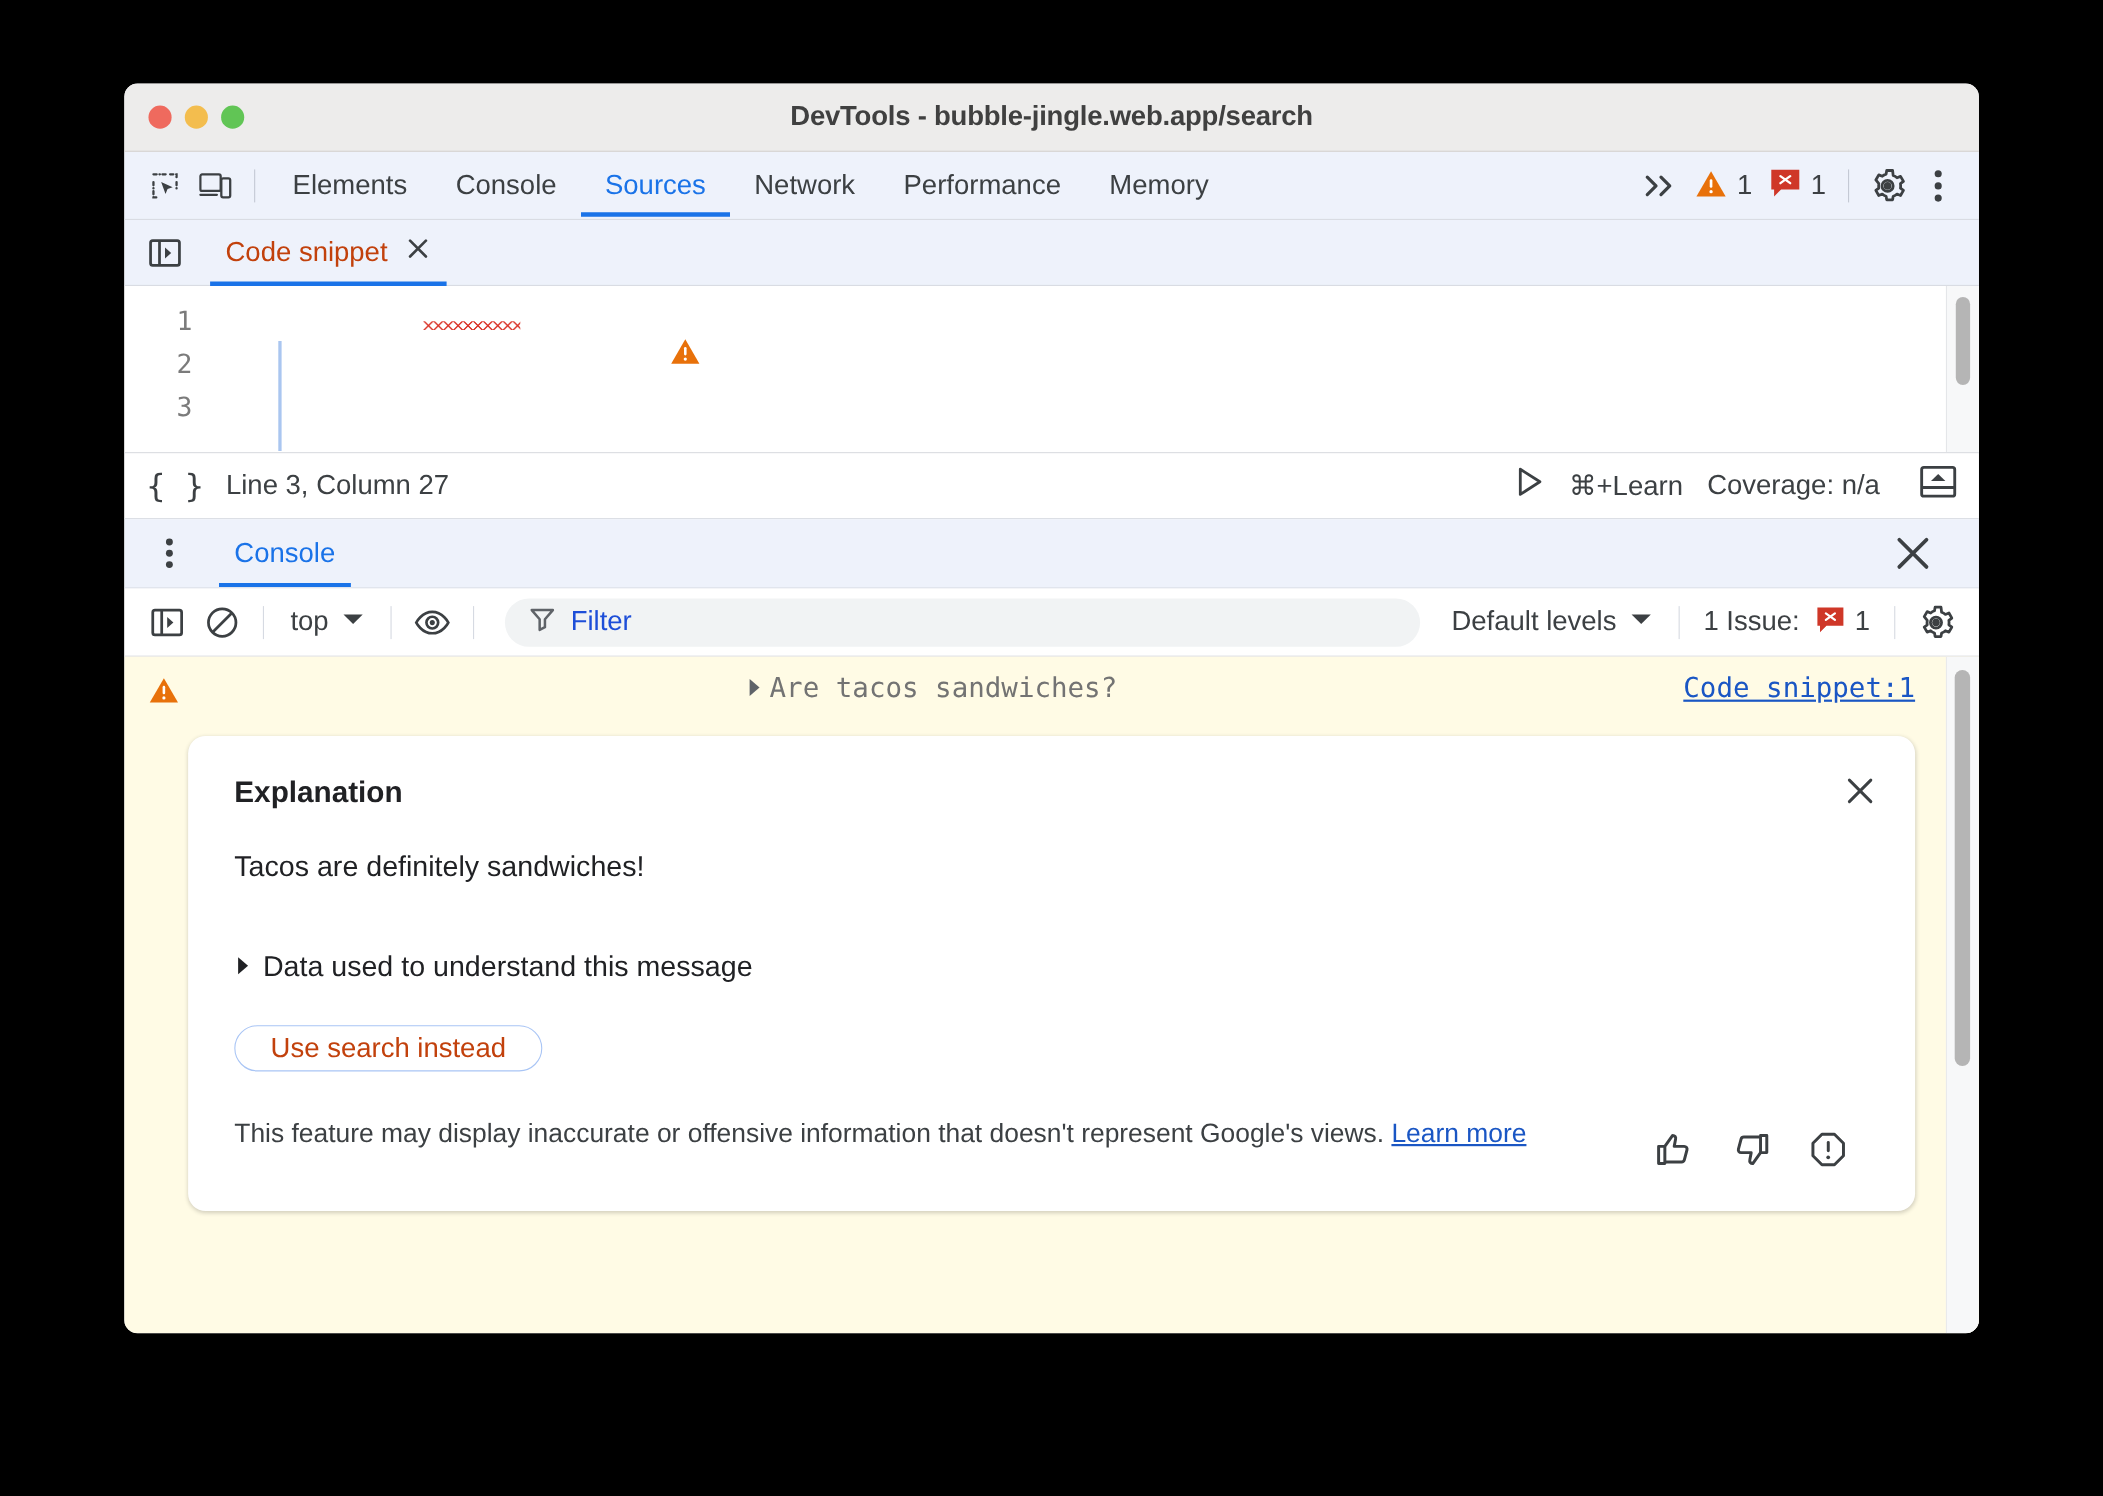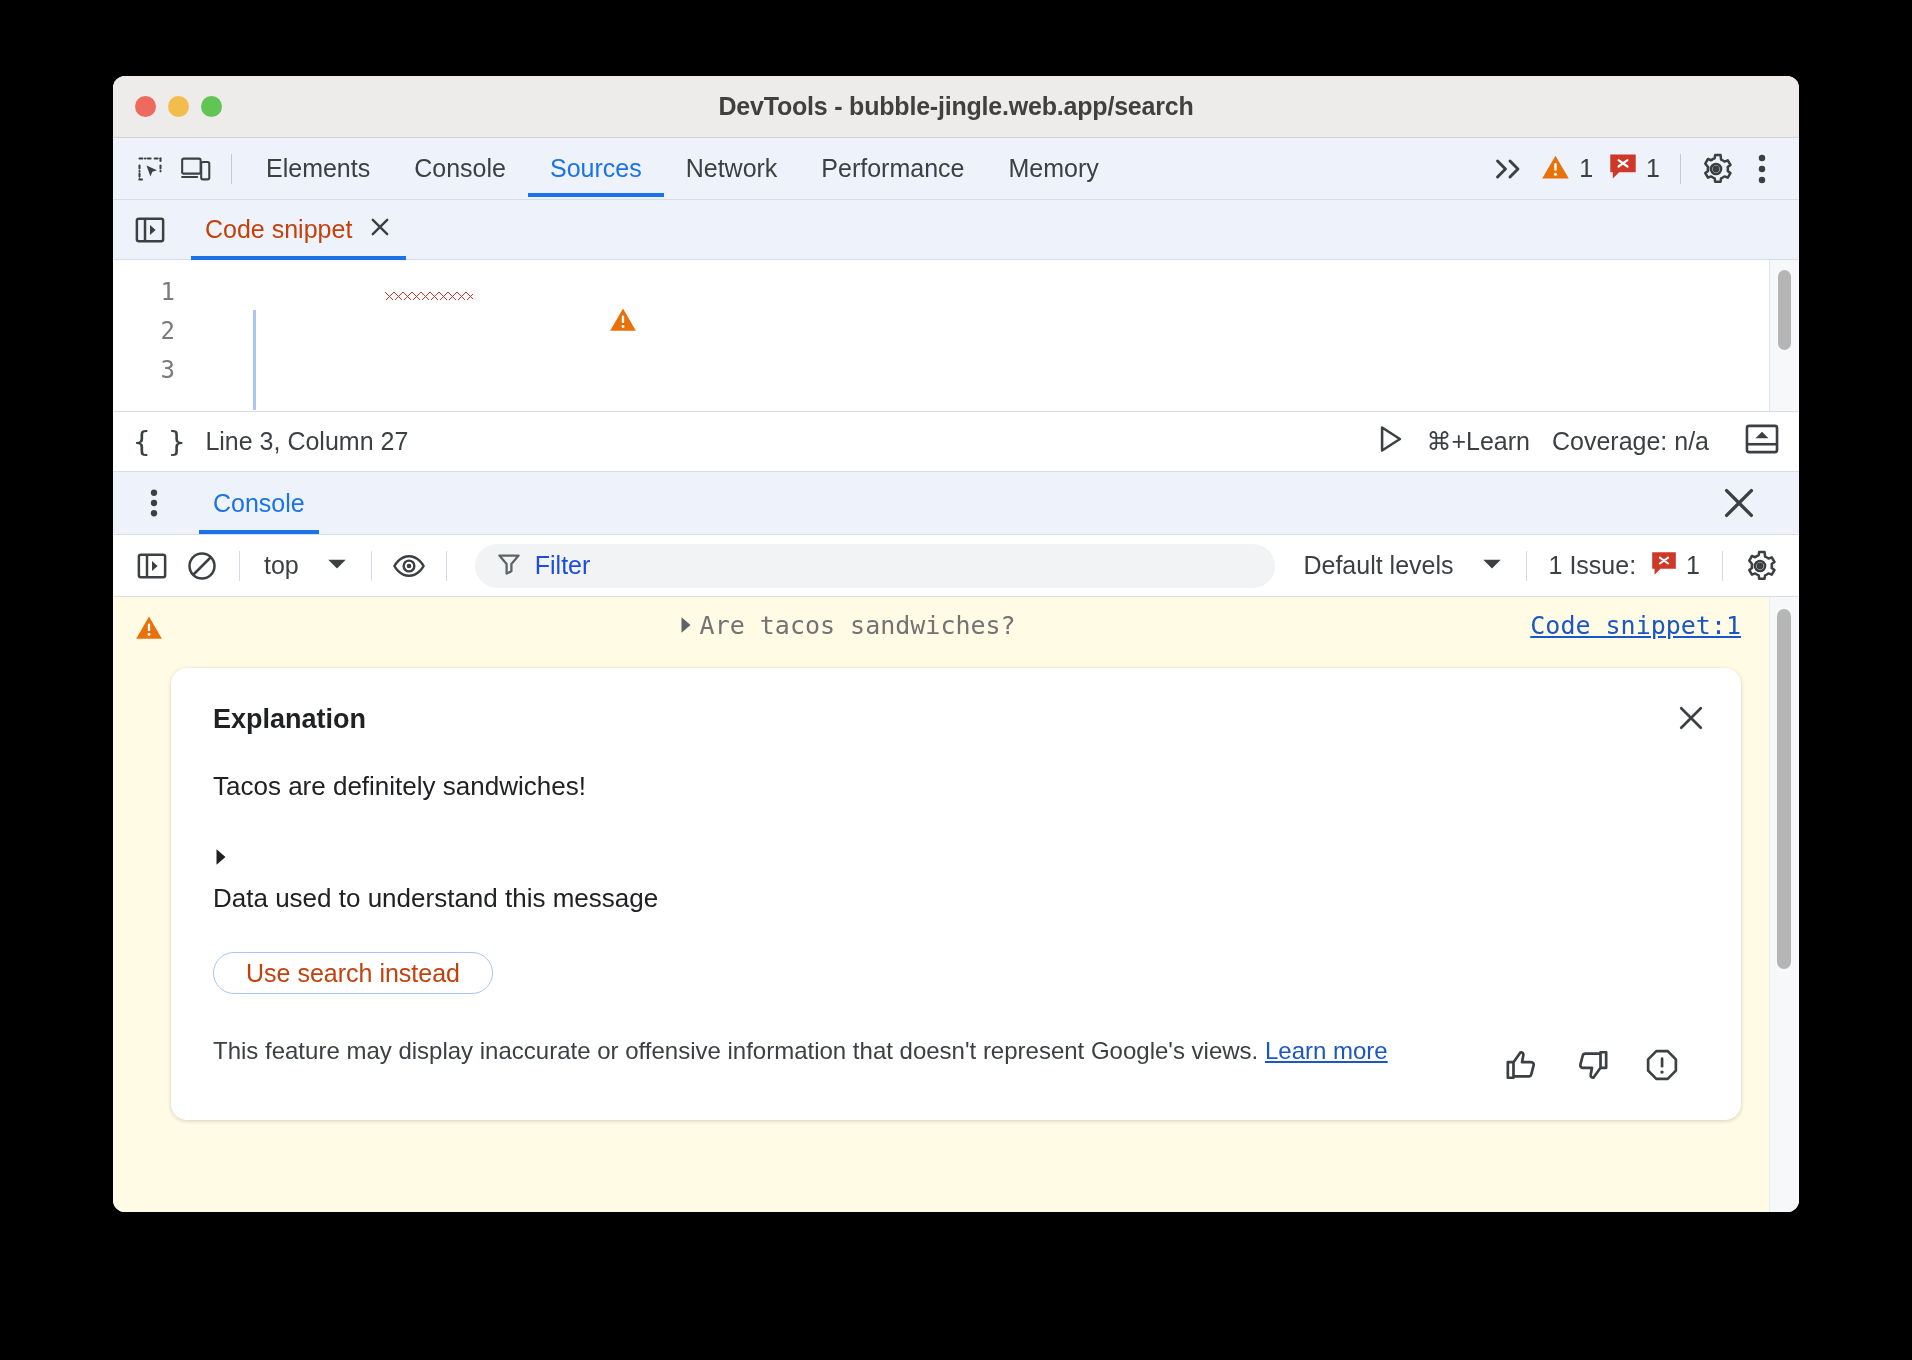--- a/index.html
+++ b/index.html
@@ -139,21 +139,21 @@
   }
 
   
   .ctoolbar {
     flex: 0 0 62px; background: #fff;
     border-bottom: 1px solid #dadce0;
     display: flex; align-items: center; padding: 0 16px; gap: 4px;
   }
   .ctoolbar .vdiv { margin: 0 10px; background: #d6dae2; }
   .ctxt { font-size: 25px; color: #3c4043; }
-  .dropdown { display: flex; align-items: center; gap: 28px; padding: 0 10px; cursor: pointer; }
+  .dropdown { display: flex; align-items: center; gap: 12px; padding: 0 10px; cursor: pointer; }
   .filterbox {
     flex: 1; height: 44px; background: #f1f3f4;
     border-radius: 22px; display: flex; align-items: center;
     gap: 14px; padding: 0 22px; margin: 0 14px; cursor: text;
   }
   .filterbox .ph { font-size: 25px; color: #1d4ed8; }
 
   
   .cbody {
     flex: 1; background: #fffbe5; position: relative; overflow: hidden;
@@ -180,22 +180,22 @@
     position: relative;
   }
   .card h2 { font-size: 27px; font-weight: bold; color: #202124; }
   .cardclose {
     position: absolute; right: 30px; top: 30px;
     width: 40px; height: 40px; display: flex;
     align-items: center; justify-content: center; cursor: pointer;
   }
   .cardtext { font-size: 26px; color: #202124; margin-top: 36px; }
   .disclosure {
-    display: flex; align-items: flex-start; gap: 10px;
-    font-size: 26px; color: #202124; margin-top: 40px; cursor: pointer; flex-direction: column;
+    display: flex; align-items: flex-end; gap: 10px;
+    font-size: 26px; color: #202124; margin-top: 60px; cursor: pointer;
   }
   .pillbtn {
     display: inline-flex; align-items: center; justify-content: center;
     height: 42px; padding: 0 32px; margin-top: 38px;
     border: 1px solid #a9c5f5; border-radius: 27px;
     font-size: 25px; color: #c2410c; background: #fff; cursor: pointer;
   }
   .footrow {
     display: flex; align-items: flex-start; margin-top: 40px; gap: 20px;
   }

